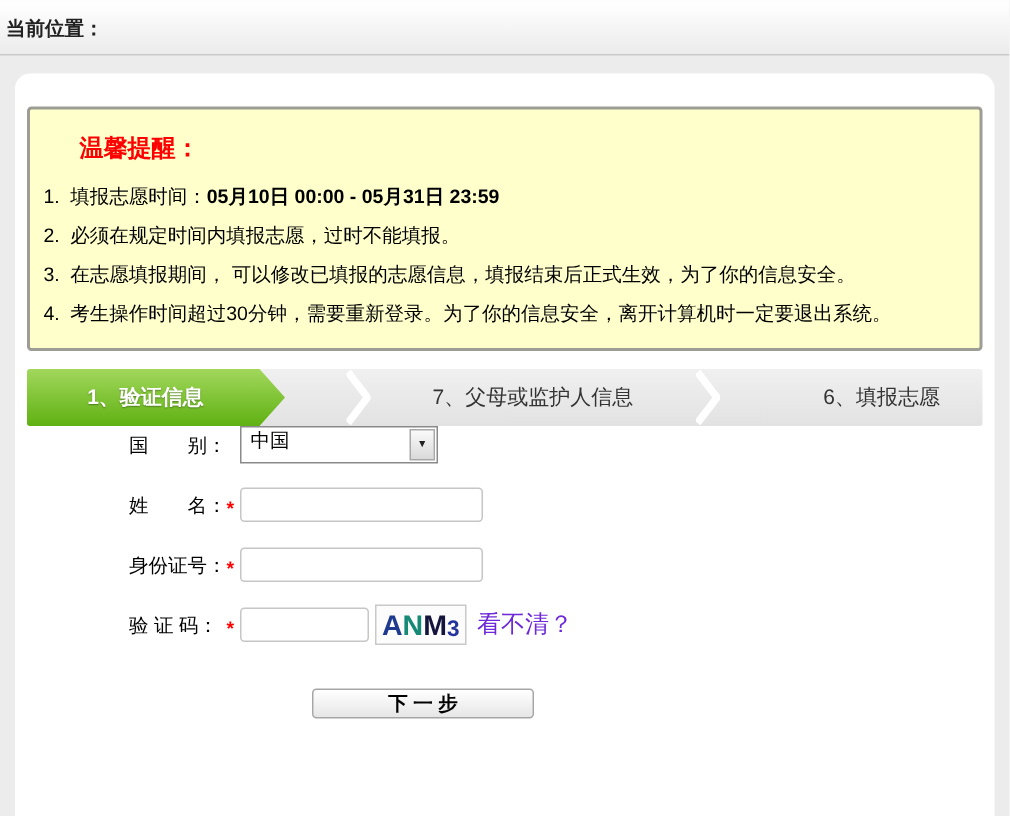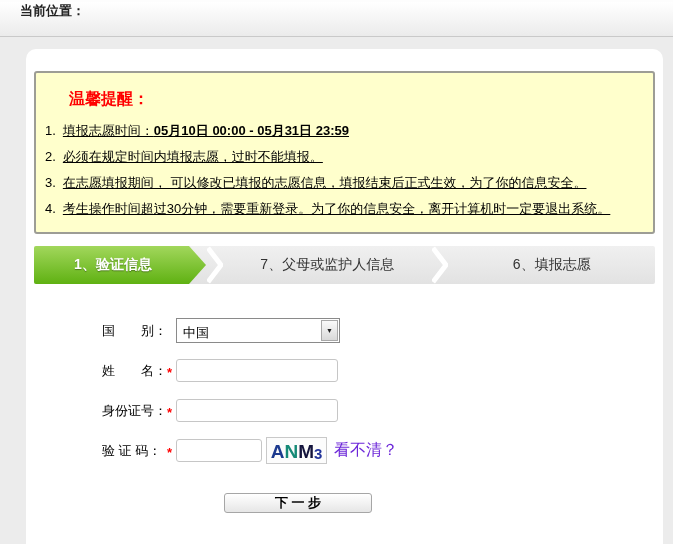--- a/index.html
+++ b/index.html
@@ -2,69 +2,69 @@
 <html><head>
 <meta charset="utf-8">
 <style>
   * { margin:0; padding:0; box-sizing:border-box; }
   html,body { width:673px; height:544px; overflow:hidden; }
   body { background:#ececec; font-family:"Liberation Sans","DejaVu Sans",sans-serif; }
 
   .topbar {
     height:37px; background:linear-gradient(#ffffff,#ebebeb);
     border-top:2px solid #fdfdfd; border-bottom:1px solid #c9c9c9;
-    display:flex; align-items:flex-start; padding-left:20px;
+    display:flex; align-items:center; padding-left:4px;
   }
   .topbar-label { font-size:13px; font-weight:bold; color:#222; }
 
-  .page { padding:12px 10px 0 26px; }
+  .page { padding:12px 10px 0 10px; }
   .panel {
     background:#ffffff; border-radius:10px 10px 0 0;
     min-height:495px; padding:22px 8px 0 8px;
   }
 
   .notice {
     background:#ffffcc; border:2px solid #9d9d95; border-radius:3px;
     padding:10px 16px 10px 9px; margin-bottom:12px;
   }
   .notice-title { color:#ff0000; font-weight:bold; font-size:16px; margin:6px 0 8px 24px; }
-  .notice-item { font-size:13px; color:#000; line-height:26px; white-space:nowrap;text-decoration:underline; }
+  .notice-item { font-size:13px; color:#000; line-height:26px; white-space:nowrap; }
   .notice-item .num { display:inline-block; margin-right:7px; }
   .notice-item .strong { font-weight:bold; }
 
   .tabs {
     height:38px; display:flex; align-items:stretch;
-    background:linear-gradient(#f0f0f0,#e2e2e2); border-radius:2px; overflow:hidden;
+    background:linear-gradient(#f0f0f0,#e2e2e2); border-radius:2px; overflow:hidden;gap:40px;
   }
   .tab { display:flex; align-items:center; justify-content:center; font-size:14px; color:#333; }
   .tab-active {
     flex:0 0 172px;
     background:linear-gradient(#a2d75c,#5fb112);
     clip-path:polygon(0 0, calc(100% - 17px) 0, 100% 50%, calc(100% - 17px) 100%, 0 100%);
     color:#ffffff; font-weight:bold; text-shadow:0 1px 1px rgba(0,0,0,.35);
     padding-right:14px;
   }
   .tab-rest { flex:1; }
   .sep { flex:0 0 18px; display:flex; align-items:center; justify-content:center; }
 
-  .form { margin-top:34px; padding-left:68px; }
+  .form { padding-left:68px; }
   .frow { display:flex; align-items:center; height:25px; margin-bottom:15px; }
   .flabel { width:65px; font-size:13px; color:#000; white-space:pre; flex:none; }
   .req { width:9px; flex:none; color:#ff0000; font-weight:bold; font-size:13px; padding-top:3px; }
 
   .tinput {
     width:162px; height:23px; border:1px solid #c6c6c6; border-radius:3px;
     font-size:13px; padding:0 5px; outline:none; background:#fff;
     font-family:"Liberation Sans","DejaVu Sans",sans-serif;
   }
   .tinput.small { width:86px; }
 
   .selectbox {
-    width:164px; height:25px; border:1px solid #8a8a8a; background:#fff;
-    position:relative; display:flex; align-items:flex-end; padding-left:6px;
+    width:132px; height:25px; border:1px solid #8a8a8a; background:#fff;
+    position:relative; display:flex; align-items:flex-start; padding-left:6px;
     font-size:13px; color:#000; cursor:default;
   }
   .select-btn {
     position:absolute; right:1px; top:1px; bottom:1px; width:17px;
     background:linear-gradient(#fafafa,#d9d9d9); border:1px solid #a8a8a8;
     display:flex; align-items:center; justify-content:center;
     font-size:7px; color:#222;
   }
 
   .captcha-box {

